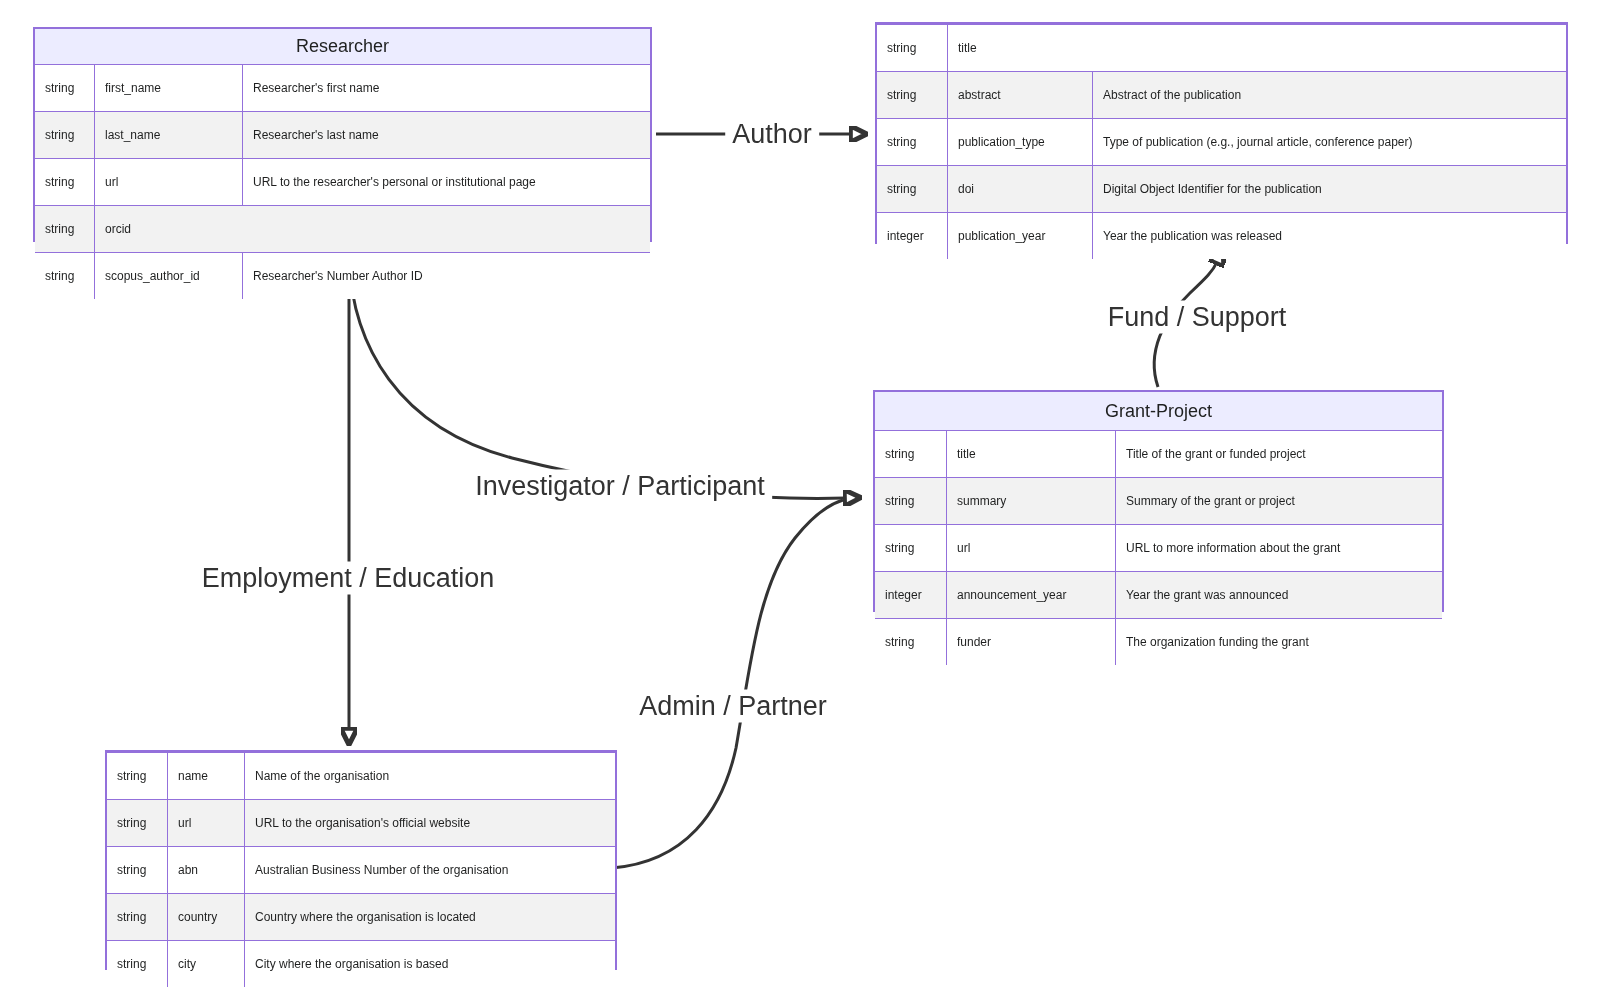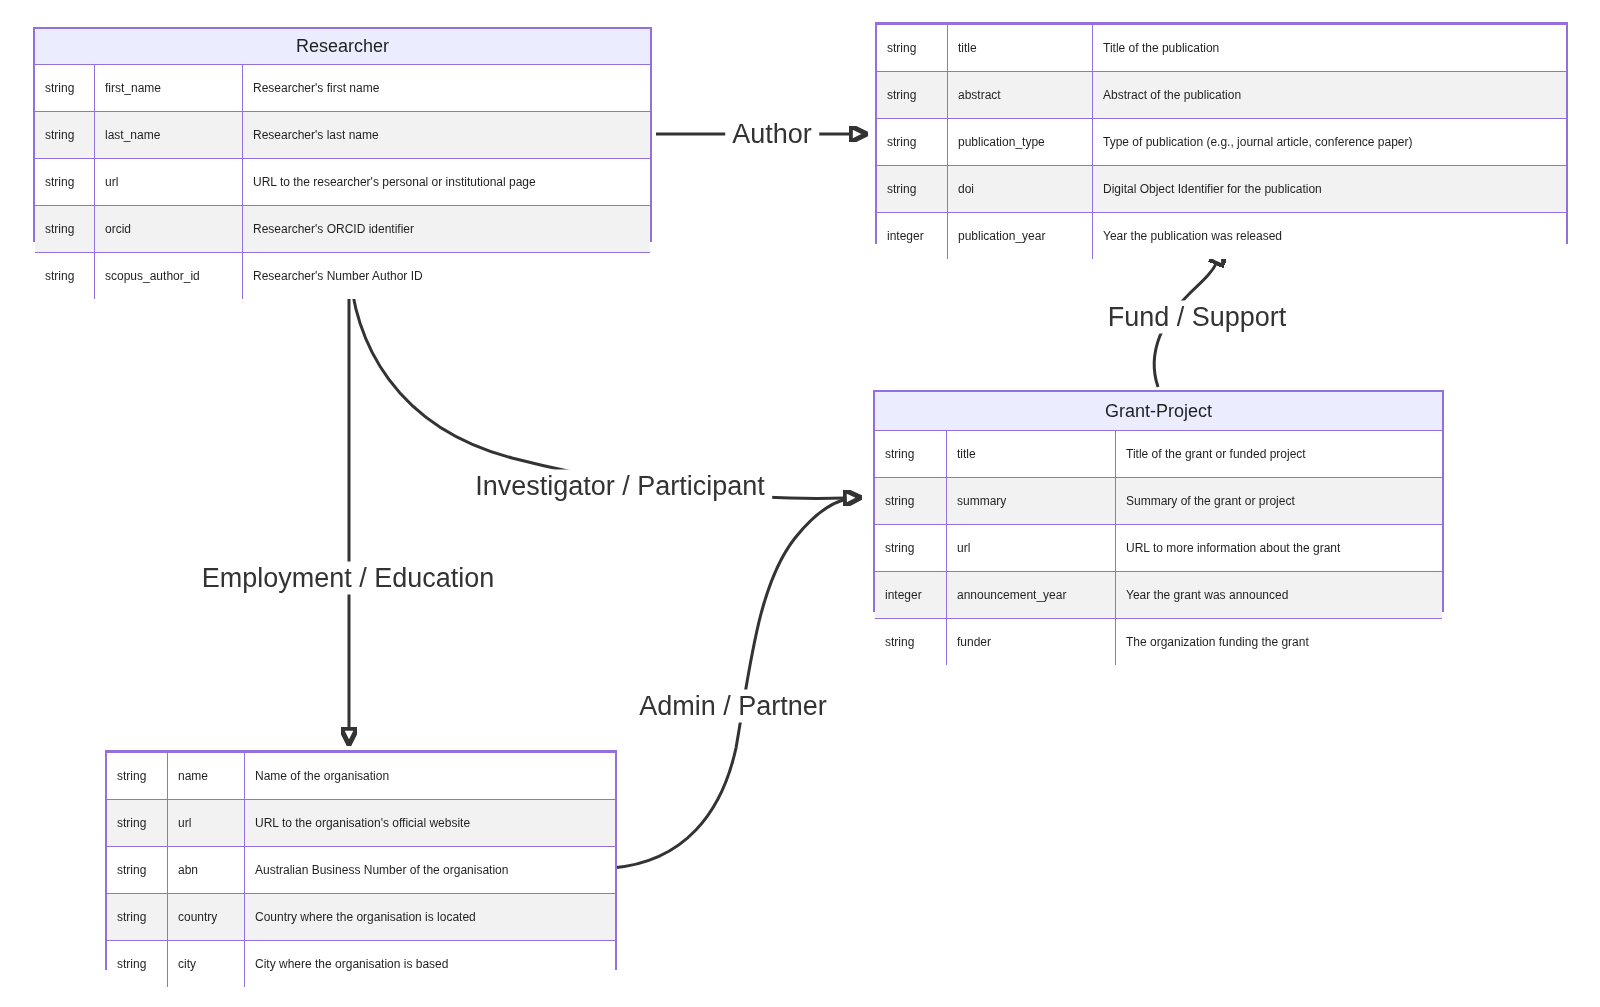--- a/index.html
+++ b/index.html
@@ -97,34 +97,32 @@
     <div class="cell desc">Researcher's last name</div>
   </div>
   <div class="ent-row">
     <div class="cell type">string</div>
     <div class="cell key">url</div>
     <div class="cell desc">URL to the researcher's personal or institutional page</div>
   </div>
   <div class="ent-row alt">
     <div class="cell type">string</div>
     <div class="cell key">orcid</div>
-    <div class="cell desc">Researcher's ORCID identifier</div>
   </div>
   <div class="ent-row">
     <div class="cell type">string</div>
     <div class="cell key">scopus_author_id</div>
     <div class="cell desc">Researcher's Number Author ID</div>
   </div>
 </div>
 
 <div class="entity" id="ent-publication">
   <div class="ent-row">
     <div class="cell type">string</div>
     <div class="cell key">title</div>
-    <div class="cell desc">Title of the publication</div>
   </div>
   <div class="ent-row alt">
     <div class="cell type">string</div>
     <div class="cell key">abstract</div>
     <div class="cell desc">Abstract of the publication</div>
   </div>
   <div class="ent-row">
     <div class="cell type">string</div>
     <div class="cell key">publication_type</div>
     <div class="cell desc">Type of publication (e.g., journal article, conference paper)</div>

